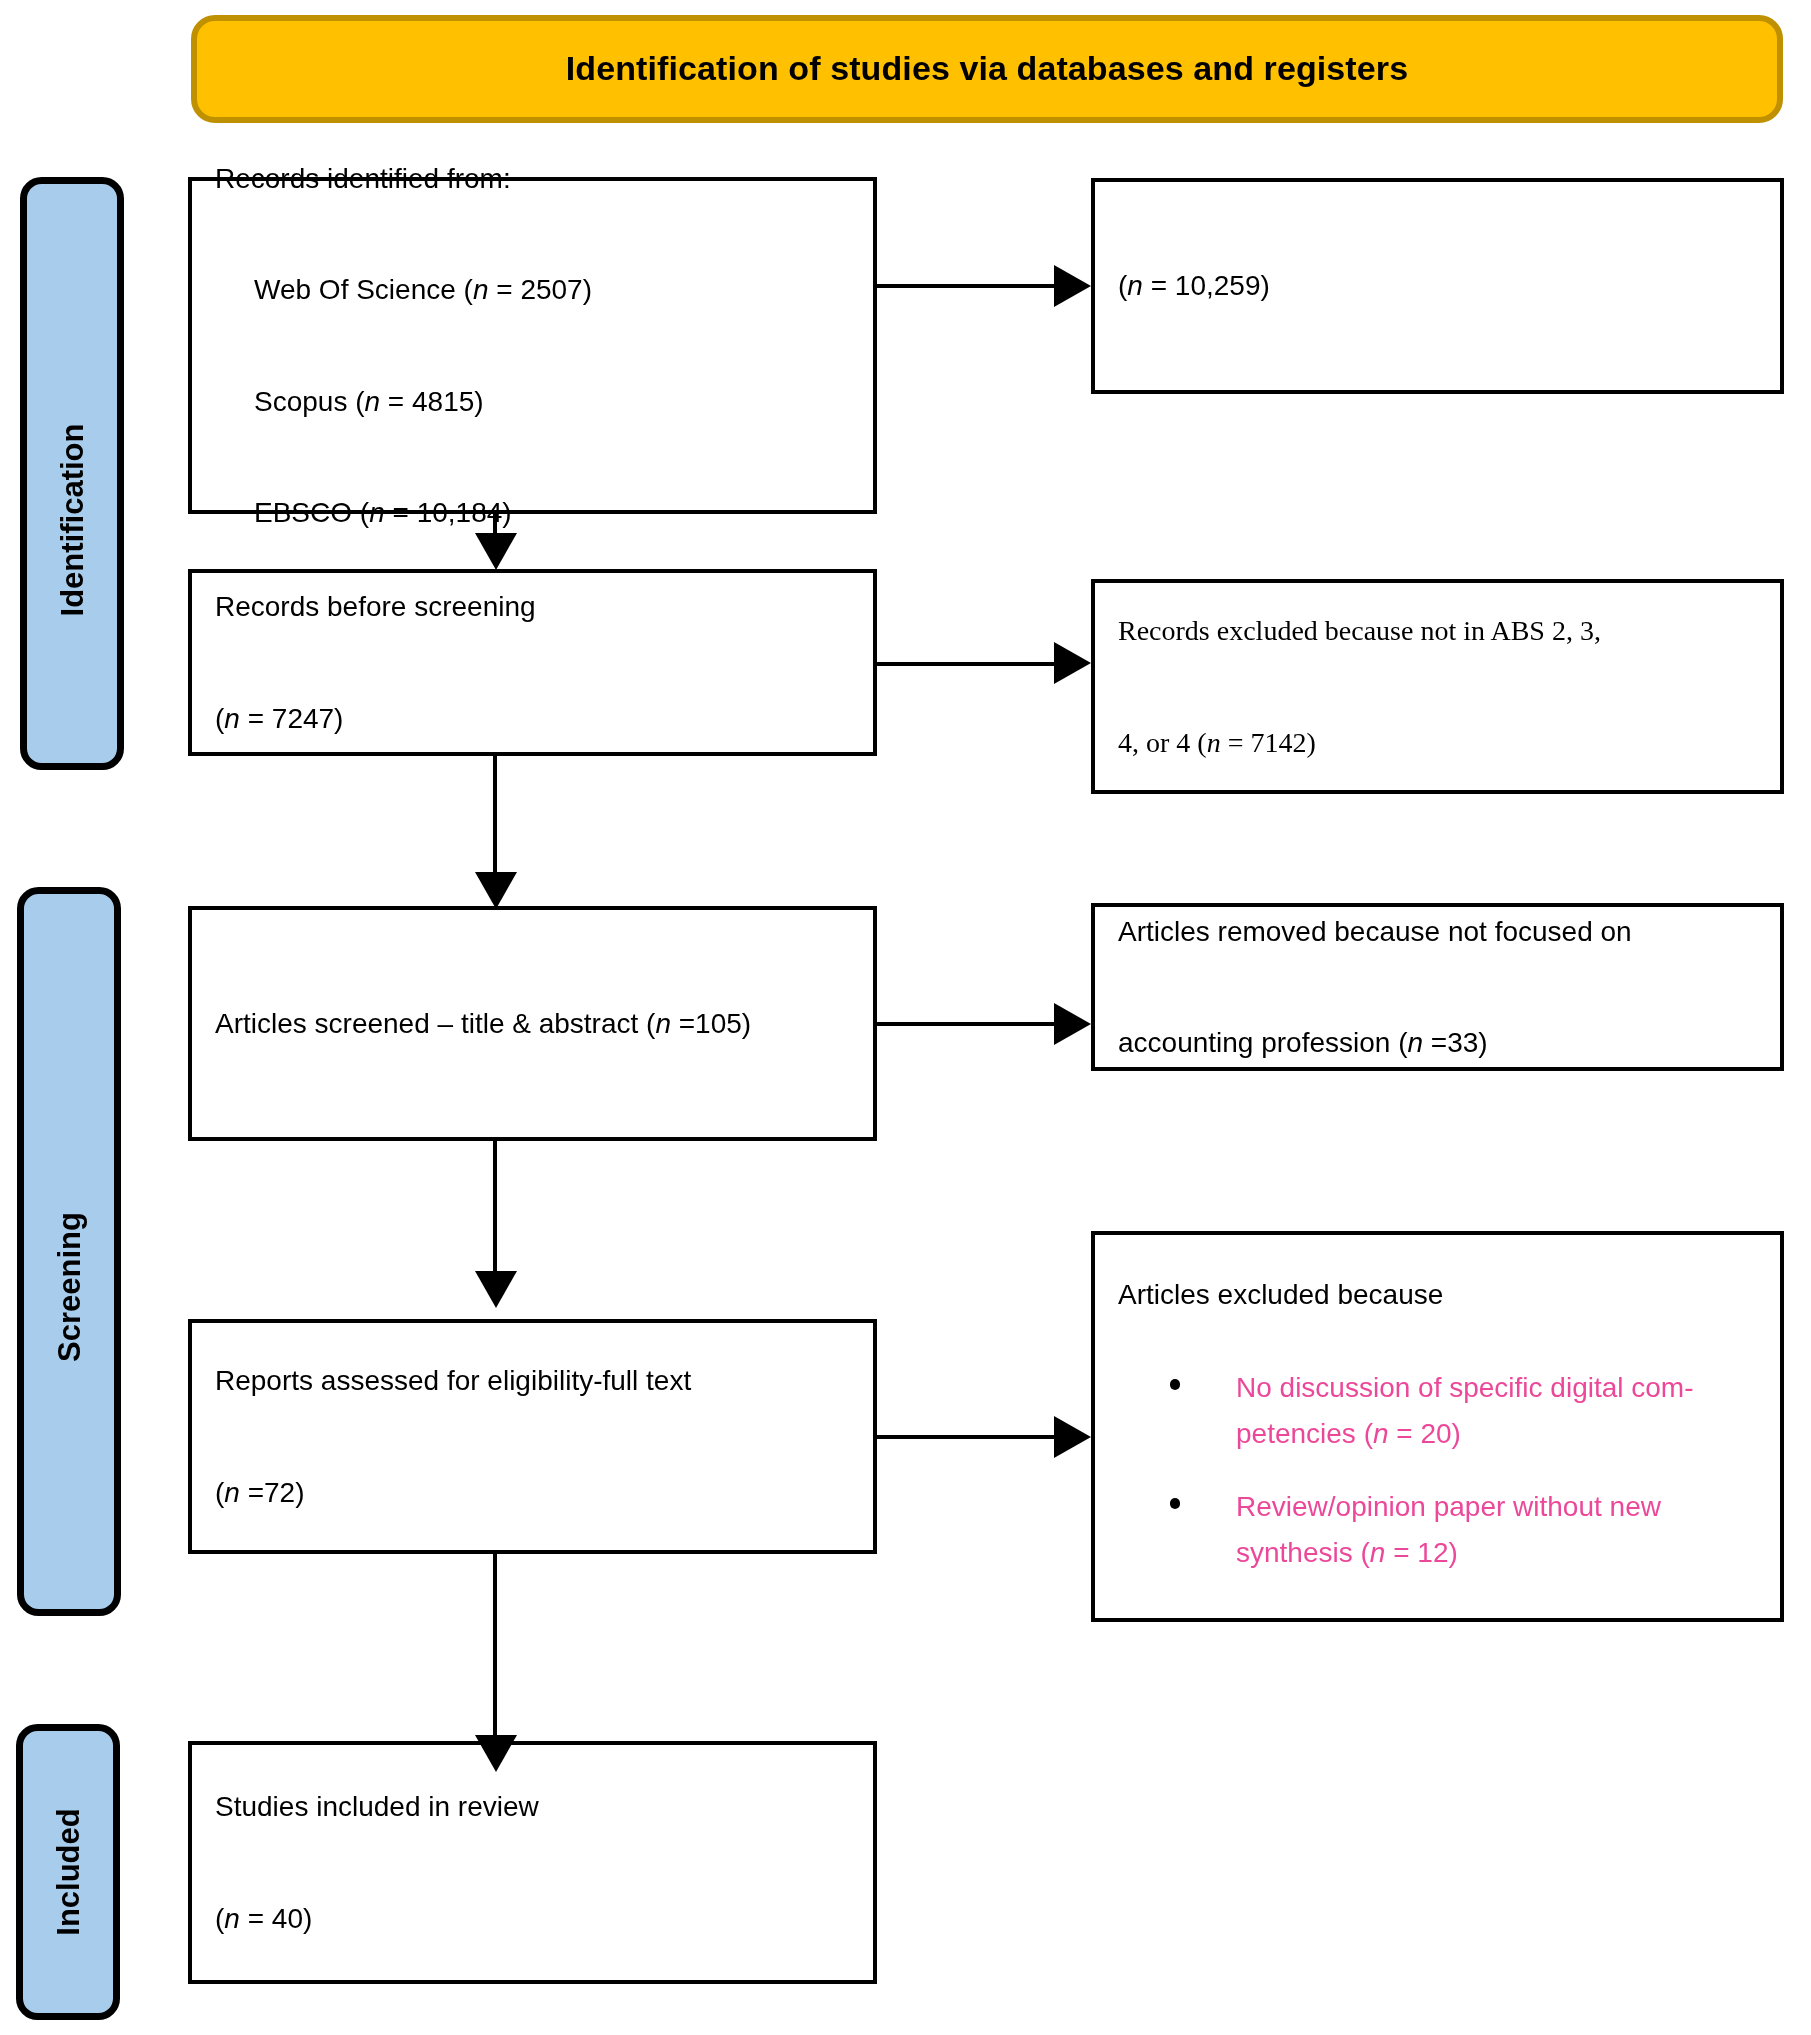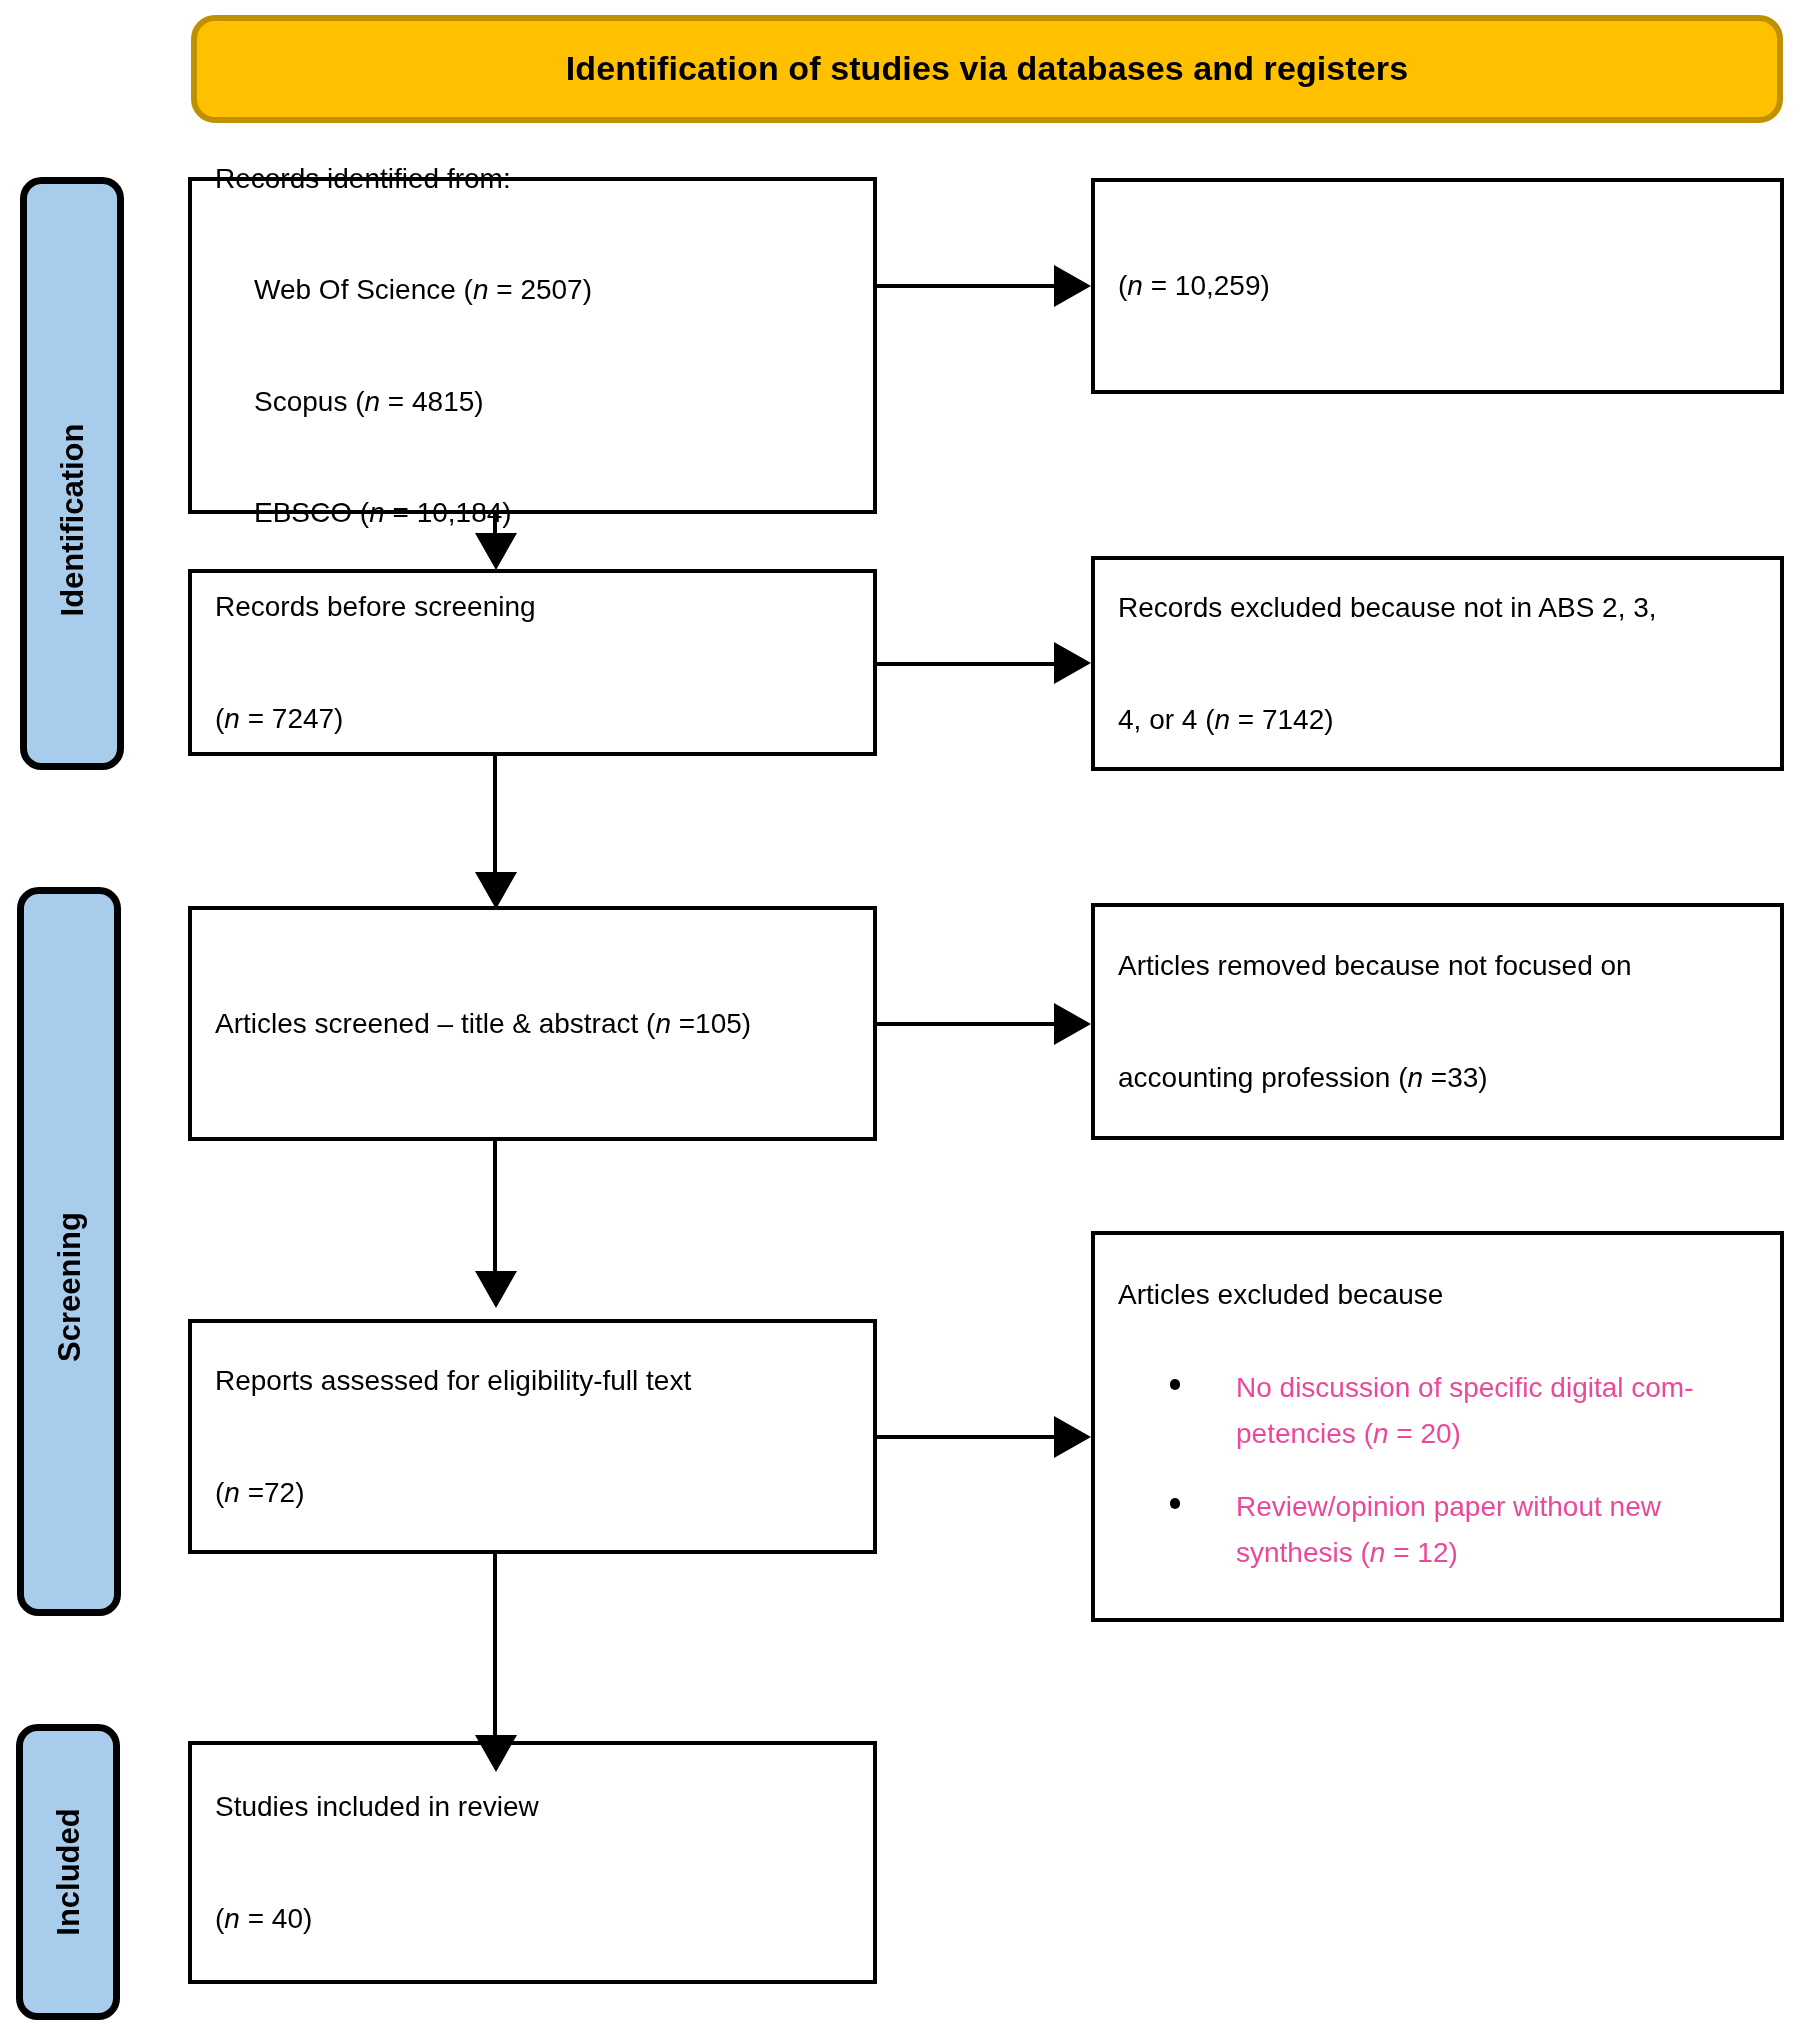--- a/index.html
+++ b/index.html
@@ -112,23 +112,23 @@
     width: 10.3px;
     height: 10.3px;
     background: #000000;
     border-radius: 50%;
   }
 
   
   #box-identified   { left: 188px;  top: 177px;  width: 689px; height: 337px; }
   #box-duplicates   { left: 1091px; top: 178px;  width: 693px; height: 216px; }
   #box-before       { left: 188px;  top: 569px; width: 689px; height: 187px; }
-  #box-abs-excluded { left: 1091px; top: 556px; width: 693px; height: 215px; }
+  #box-abs-excluded { left: 1091px; top: 579px; width: 693px; height: 215px; font-family: Liberation Serif, serif; }
   #box-screened     { left: 188px;  top: 906px; width: 689px; height: 235px; }
-  #box-not-focused  { left: 1091px; top: 903px; width: 693px; height: 237px; }
+  #box-not-focused  { left: 1091px; top: 903px; width: 693px; height: 168px; }
   #box-eligibility  { left: 188px;  top: 1319px; width: 689px; height: 235px; }
   #box-excluded     { left: 1091px; top: 1231px; width: 693px; height: 391px; }
   #box-included     { left: 188px;  top: 1741px; width: 689px; height: 243px; }
 
   
   .conn { position: absolute; background: #000000; }
   .v-line { width: 3.8px; }
   .h-line { height: 3.8px; }
   .arrow-down {
     position: absolute;

